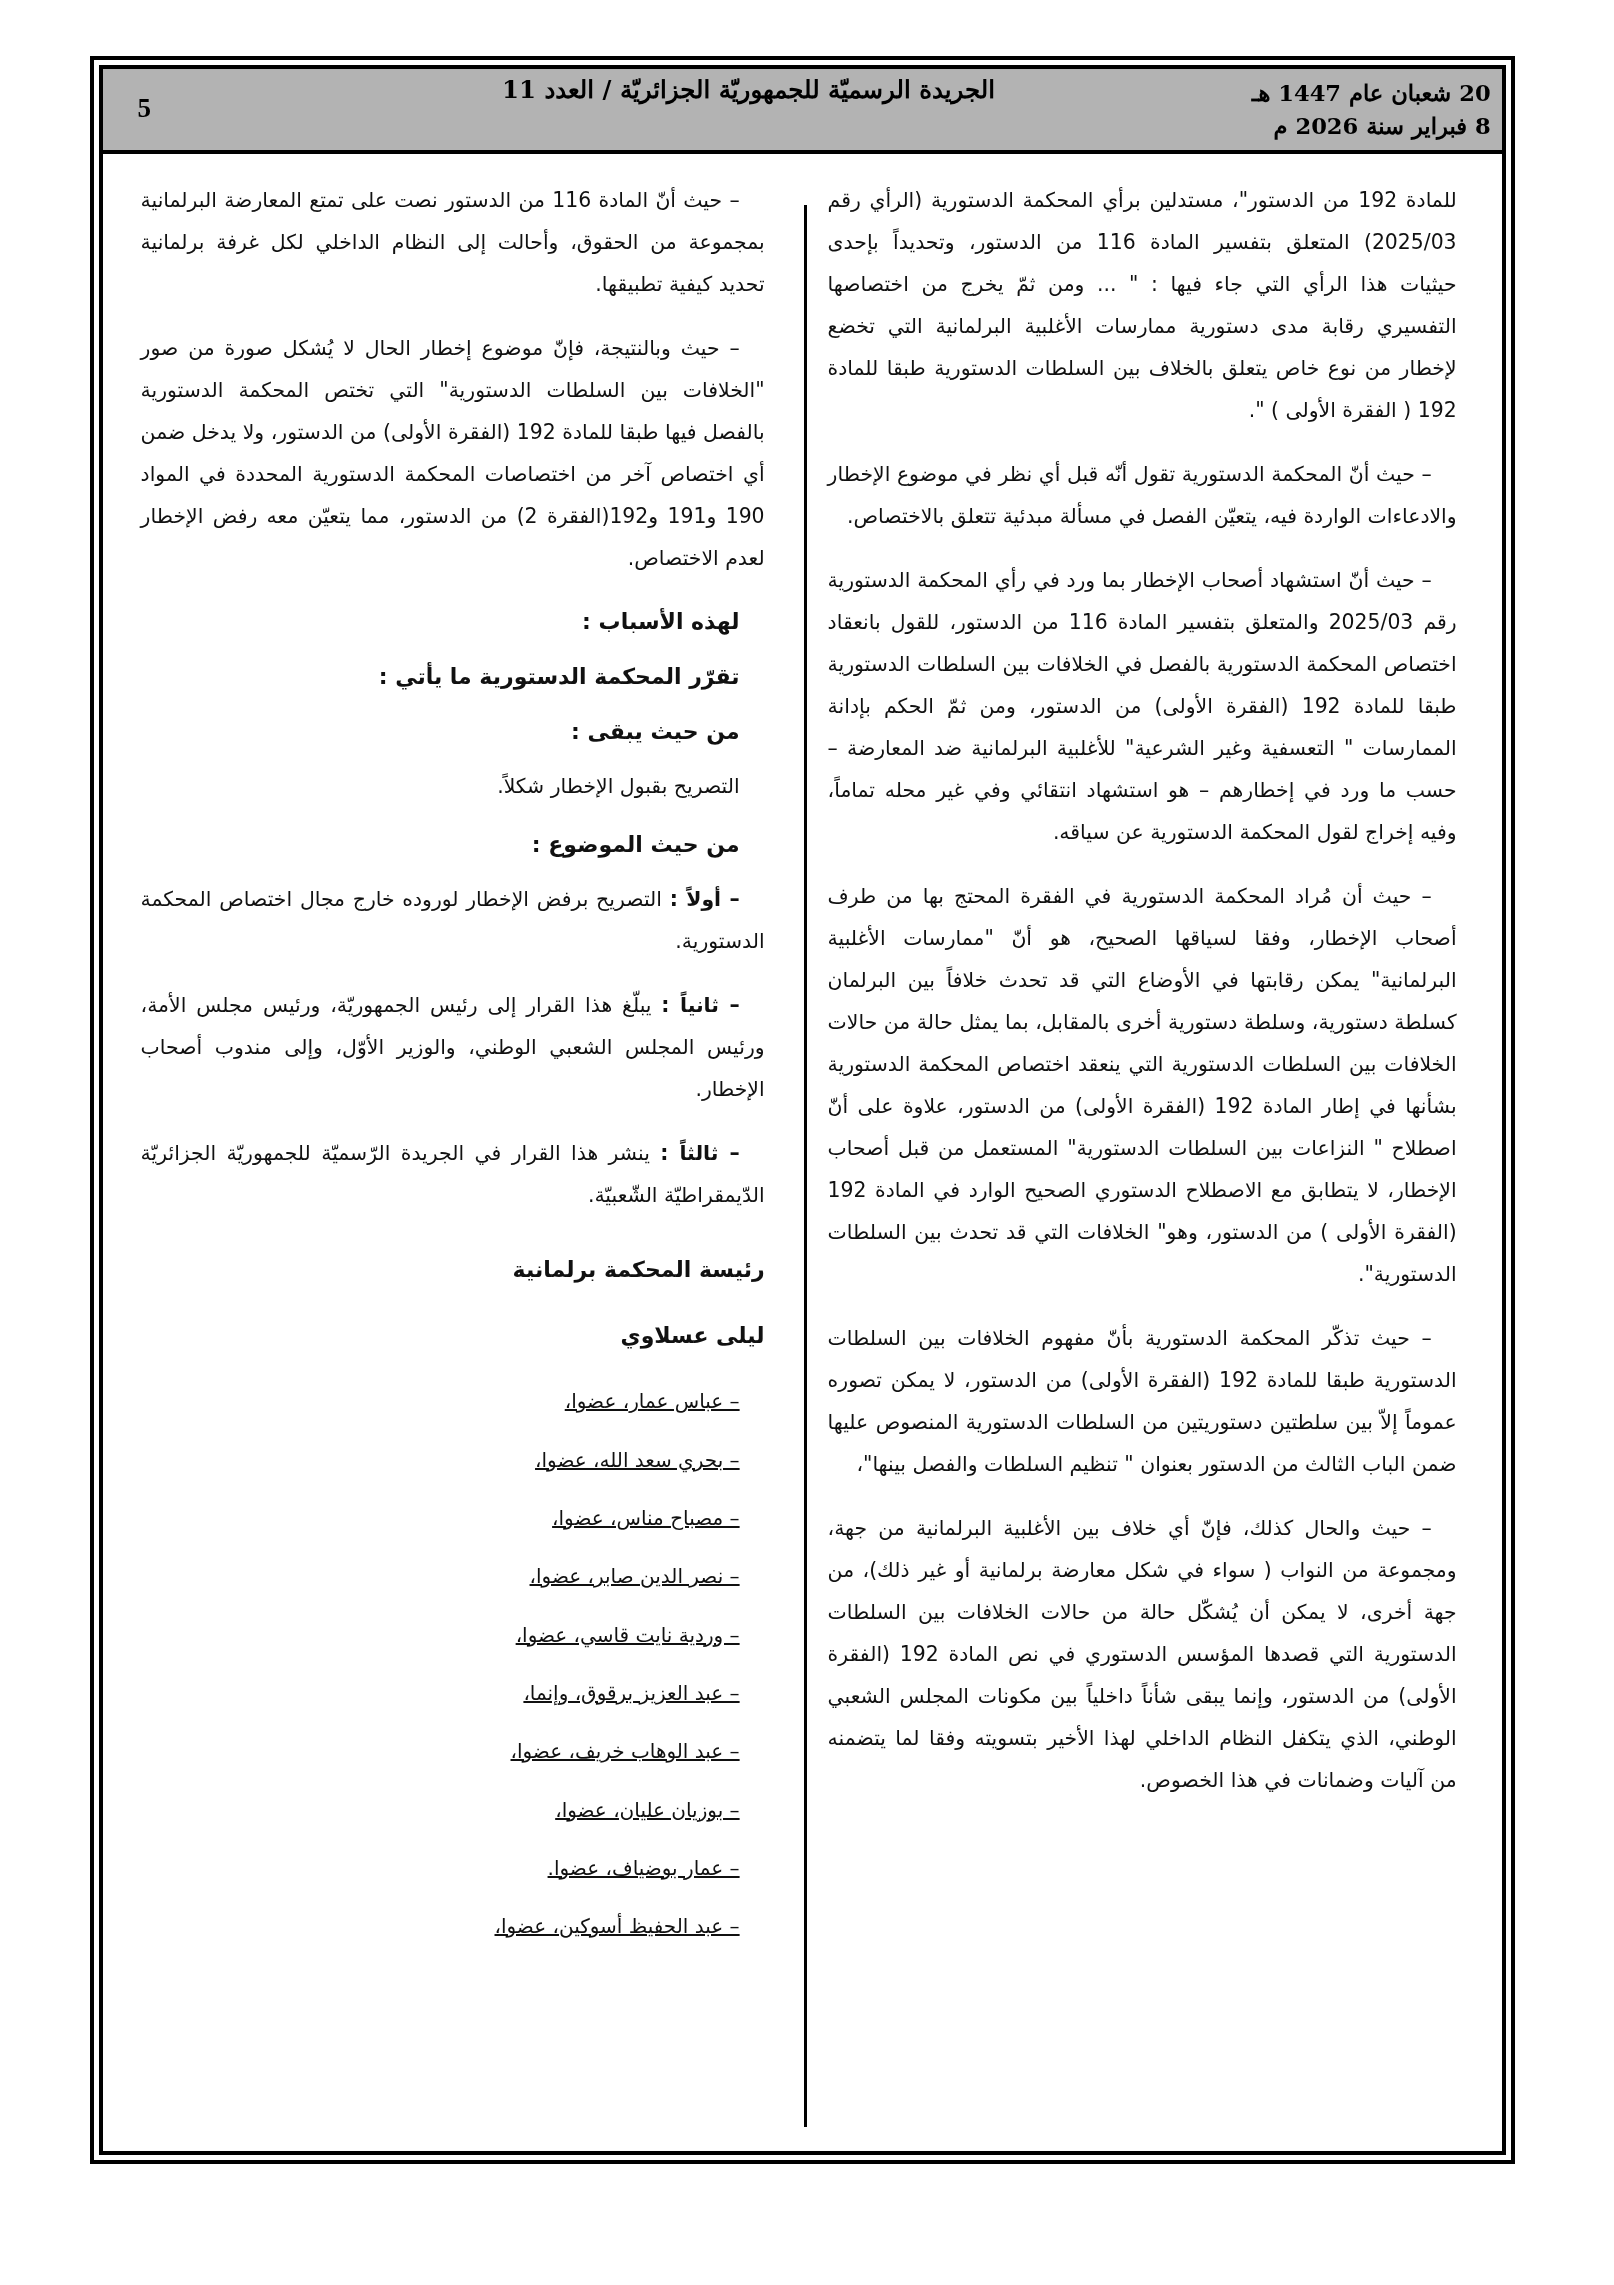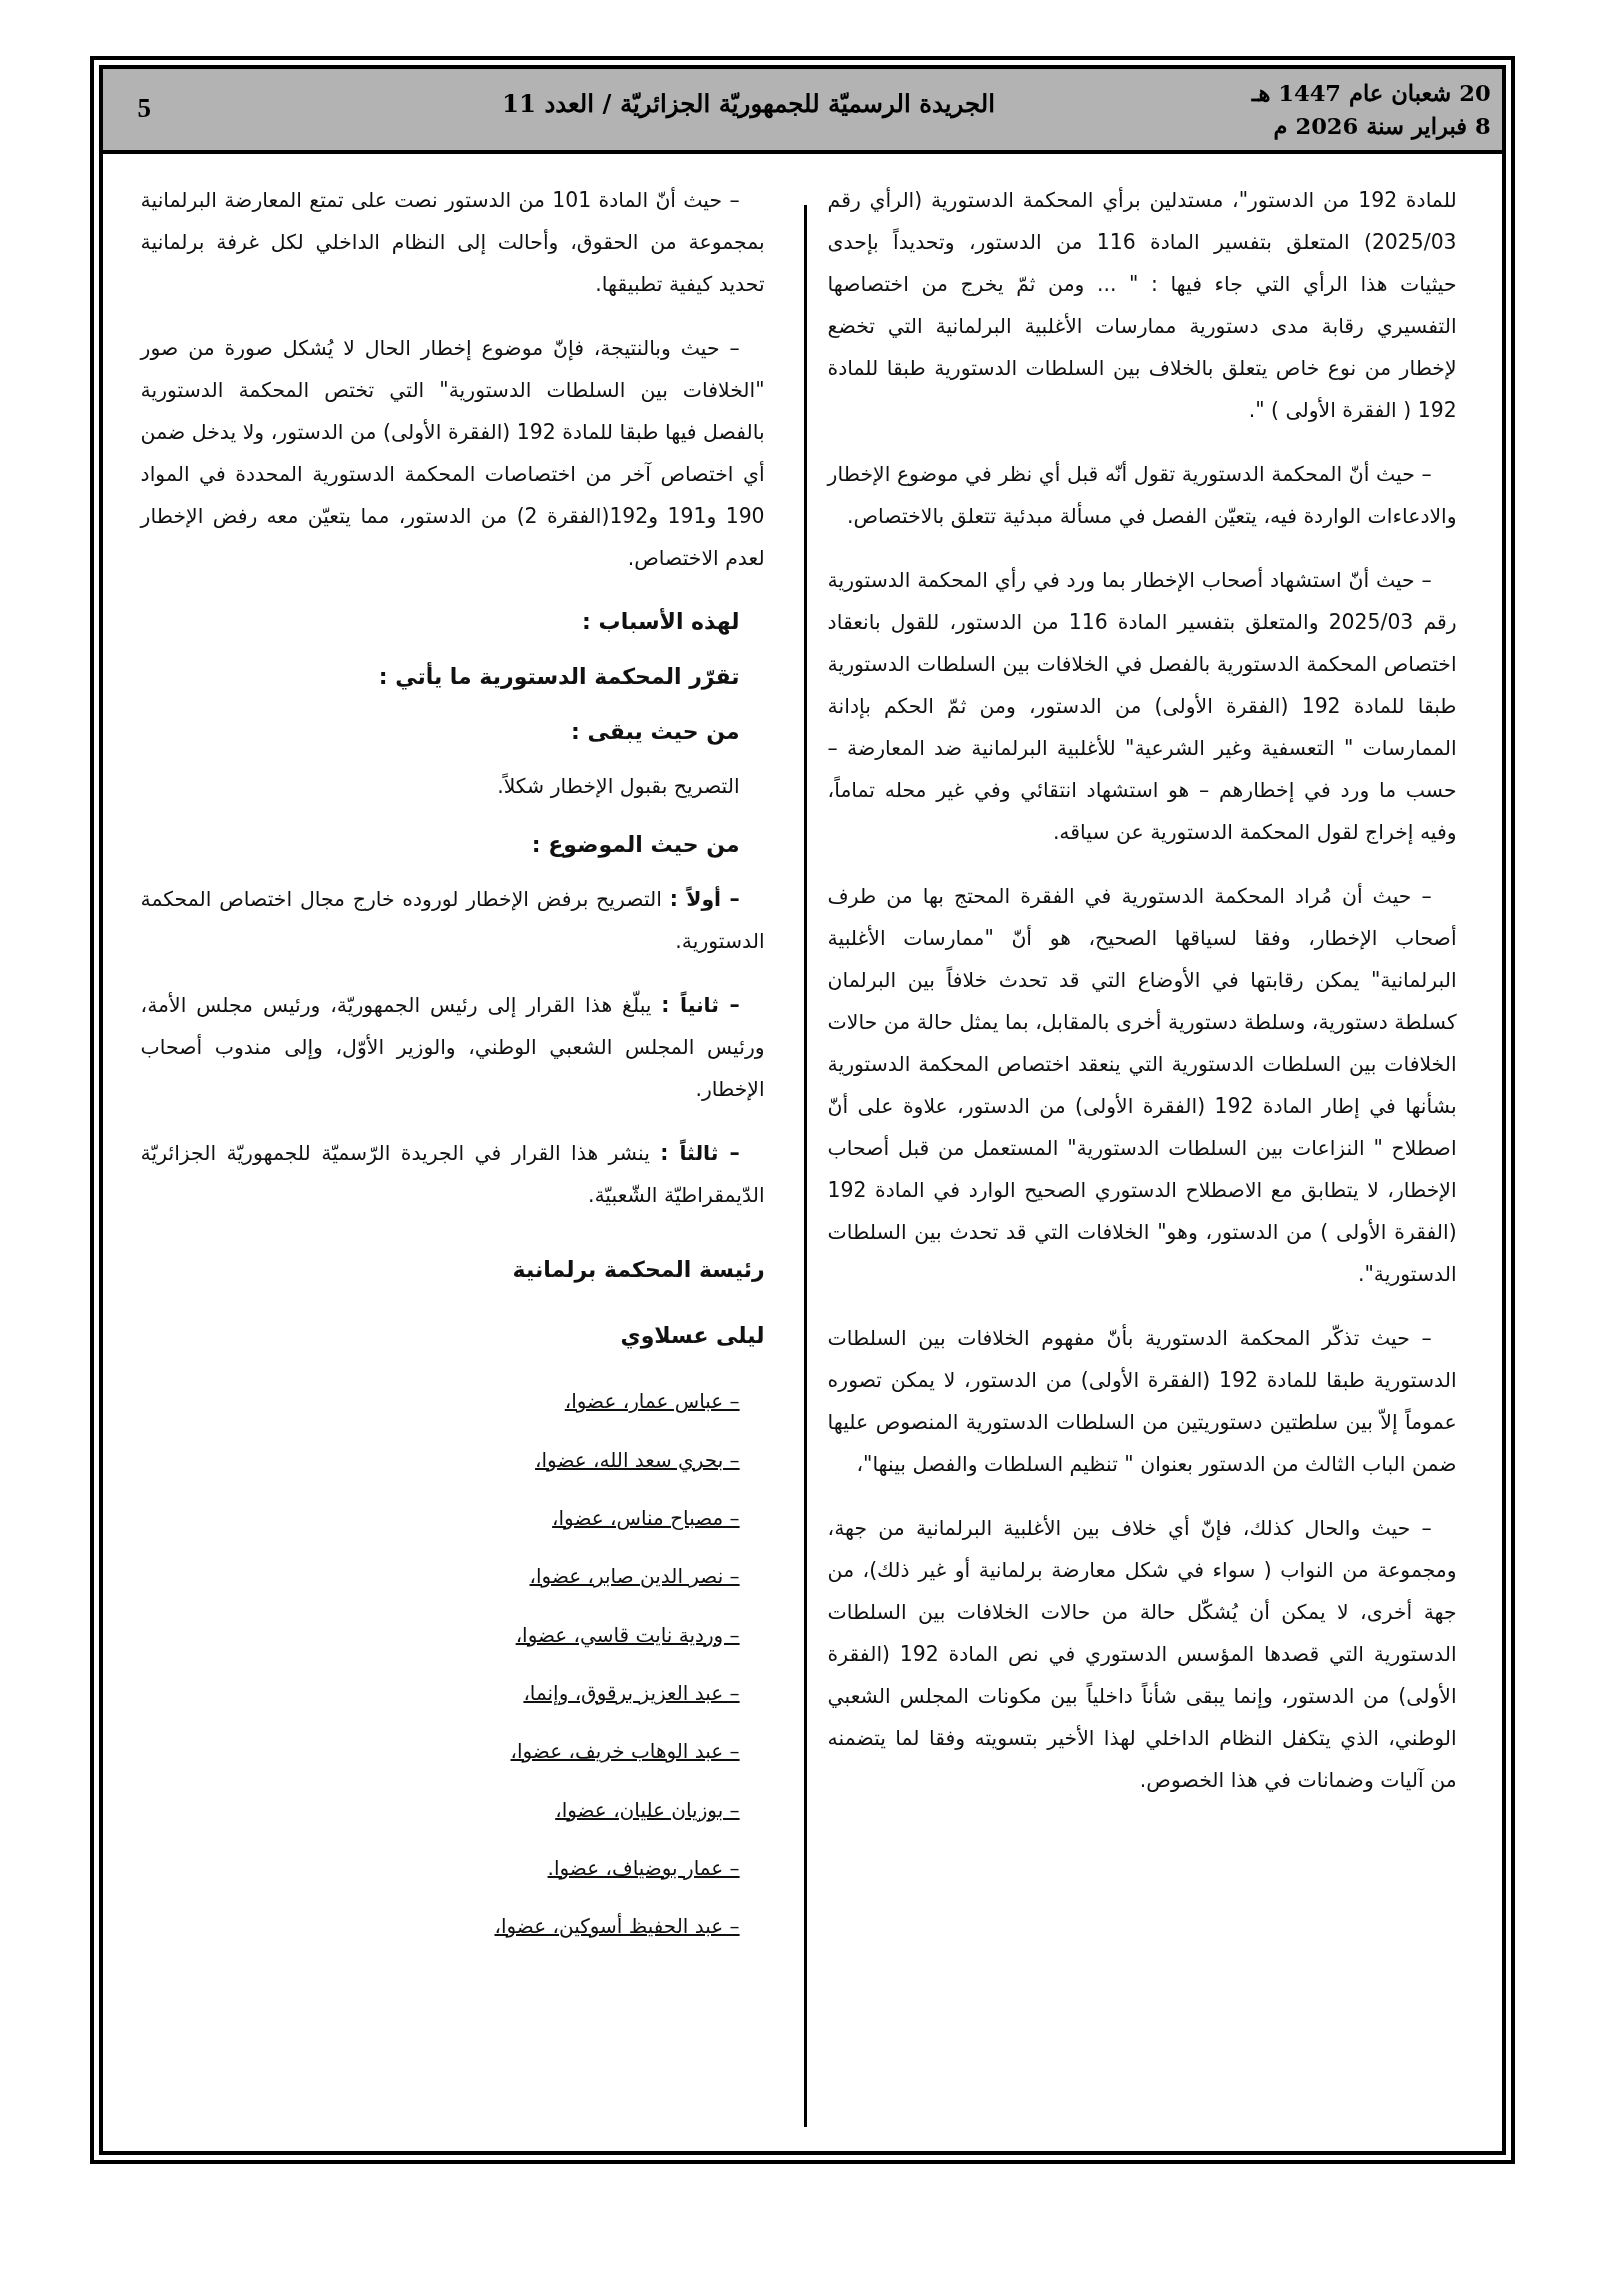--- a/index.html
+++ b/index.html
@@ -9,21 +9,21 @@
   .frame-outer { position:absolute; left:90px; top:56px; width:1425px; height:2108px;
                  border:4.5px solid #000; box-sizing:border-box; }
   .frame-inner { position:absolute; left:5.4px; top:5.4px; right:5.4px; bottom:5.4px;
                  border:4.5px solid #000; box-sizing:border-box; background:#fff; }
 
   .header { position:absolute; left:0; right:0; top:0; height:81px; background:#b3b3b3;
             border-bottom:4.5px solid #000; box-sizing:content-box; }
   .hdr-date { position:absolute; right:11px; top:7.2px; text-align:right; direction:rtl;
               font-family:"DejaVu Serif","Liberation Serif",serif; font-weight:bold;
               font-size:22.6px; line-height:33px; color:#000; }
-  .hdr-title { position:absolute; left:0; right:0; top:20px; text-align:center; direction:rtl;
+  .hdr-title { position:absolute; left:0; right:0; top:6px; text-align:center; direction:rtl;
                font-family:"DejaVu Serif","Liberation Serif",serif; font-weight:bold;
                font-size:24.4px; color:#000; }
   .hdr-title span { display:inline-block; transform:translateX(-54px); }
   .hdr-page { position:absolute; left:34px; top:23.5px; direction:ltr;
               font-family:"Liberation Serif","DejaVu Serif",serif; font-weight:bold;
               font-size:27px; color:#000; }
 
   .col { position:absolute; top:110px; direction:rtl; text-align:justify; text-align-last:right;
          font-size:20.4px; line-height:42px; color:#111; }
   .col-right { right:45px; width:629px; }
@@ -69,21 +69,21 @@
     <div class="col col-right">
       <p class="para noind">للمادة 192 من الدستور"، مستدلين برأي المحكمة الدستورية (الرأي رقم 2025/03) المتعلق بتفسير المادة 116 من الدستور، وتحديداً بإحدى حيثيات هذا الرأي التي جاء فيها : " ... ومن ثمّ يخرج من اختصاصها التفسيري رقابة مدى دستورية ممارسات الأغلبية البرلمانية التي تخضع لإخطار من نوع خاص يتعلق بالخلاف بين السلطات الدستورية طبقا للمادة 192 ( الفقرة الأولى ) ".</p>
       <p class="para">– حيث أنّ المحكمة الدستورية تقول أنّه قبل أي نظر في موضوع الإخطار والادعاءات الواردة فيه، يتعيّن الفصل في مسألة مبدئية تتعلق بالاختصاص.</p>
       <p class="para">– حيث أنّ استشهاد أصحاب الإخطار بما ورد في رأي المحكمة الدستورية رقم 2025/03 والمتعلق بتفسير المادة 116 من الدستور، للقول بانعقاد اختصاص المحكمة الدستورية بالفصل في الخلافات بين السلطات الدستورية طبقا للمادة 192 (الفقرة الأولى) من الدستور، ومن ثمّ الحكم بإدانة الممارسات " التعسفية وغير الشرعية" للأغلبية البرلمانية ضد المعارضة – حسب ما ورد في إخطارهم – هو استشهاد انتقائي وفي غير محله تماماً، وفيه إخراج لقول المحكمة الدستورية عن سياقه.</p>
       <p class="para">– حيث أن مُراد المحكمة الدستورية في الفقرة المحتج بها من طرف أصحاب الإخطار، وفقا لسياقها الصحيح، هو أنّ "ممارسات الأغلبية البرلمانية" يمكن رقابتها في الأوضاع التي قد تحدث خلافاً بين البرلمان كسلطة دستورية، وسلطة دستورية أخرى بالمقابل، بما يمثل حالة من حالات الخلافات بين السلطات الدستورية التي ينعقد اختصاص المحكمة الدستورية بشأنها في إطار المادة 192 (الفقرة الأولى) من الدستور، علاوة على أنّ اصطلاح " النزاعات بين السلطات الدستورية" المستعمل من قبل أصحاب الإخطار، لا يتطابق مع الاصطلاح الدستوري الصحيح الوارد في المادة 192 (الفقرة الأولى ) من الدستور، وهو" الخلافات التي قد تحدث بين السلطات الدستورية".</p>
       <p class="para">– حيث تذكّر المحكمة الدستورية بأنّ مفهوم الخلافات بين السلطات الدستورية طبقا للمادة 192 (الفقرة الأولى) من الدستور، لا يمكن تصوره عموماً إلاّ بين سلطتين دستوريتين من السلطات الدستورية المنصوص عليها ضمن الباب الثالث من الدستور بعنوان " تنظيم السلطات والفصل بينها"،</p>
       <p class="para">– حيث والحال كذلك، فإنّ أي خلاف بين الأغلبية البرلمانية من جهة، ومجموعة من النواب ( سواء في شكل معارضة برلمانية أو غير ذلك)، من جهة أخرى، لا يمكن أن يُشكّل حالة من حالات الخلافات بين السلطات الدستورية التي قصدها المؤسس الدستوري في نص المادة 192 (الفقرة الأولى) من الدستور، وإنما يبقى شأناً داخلياً بين مكونات المجلس الشعبي الوطني، الذي يتكفل النظام الداخلي لهذا الأخير بتسويته وفقا لما يتضمنه من آليات وضمانات في هذا الخصوص.</p>
     </div>
 
     <div class="col col-left">
-      <p class="para">– حيث أنّ المادة 101 من الدستور نصت على تمتع المعارضة البرلمانية بمجموعة من الحقوق، وأحالت إلى النظام الداخلي لكل غرفة برلمانية تحديد كيفية تطبيقها.</p>
+      <p class="para">– حيث أنّ المادة 116 من الدستور نصت على تمتع المعارضة البرلمانية بمجموعة من الحقوق، وأحالت إلى النظام الداخلي لكل غرفة برلمانية تحديد كيفية تطبيقها.</p>
       <p class="para">– حيث وبالنتيجة، فإنّ موضوع إخطار الحال لا يُشكل صورة من صور "الخلافات بين السلطات الدستورية" التي تختص المحكمة الدستورية بالفصل فيها طبقا للمادة 192 (الفقرة الأولى) من الدستور، ولا يدخل ضمن أي اختصاص آخر من اختصاصات المحكمة الدستورية المحددة في المواد 190 و191 و192(الفقرة 2) من الدستور، مما يتعيّن معه رفض الإخطار لعدم الاختصاص.</p>
 
       <div class="heading">لهذه الأسباب :</div>
       <div class="heading">تقرّر المحكمة الدستورية ما يأتي :</div>
       <div class="heading">من حيث يبقى :</div>
       <div class="plain-line">التصريح بقبول الإخطار شكلاً.</div>
       <div class="heading">من حيث الموضوع :</div>
 
       <p class="para"><span class="bold-label">– أولاً :</span><span> التصريح برفض الإخطار لوروده خارج مجال اختصاص المحكمة الدستورية.</span></p>
       <p class="para"><span class="bold-label">– ثانياً :</span><span> يبلّغ هذا القرار إلى رئيس الجمهوريّة، ورئيس مجلس الأمة، ورئيس المجلس الشعبي الوطني، والوزير الأوّل، وإلى مندوب أصحاب الإخطار.</span></p>

